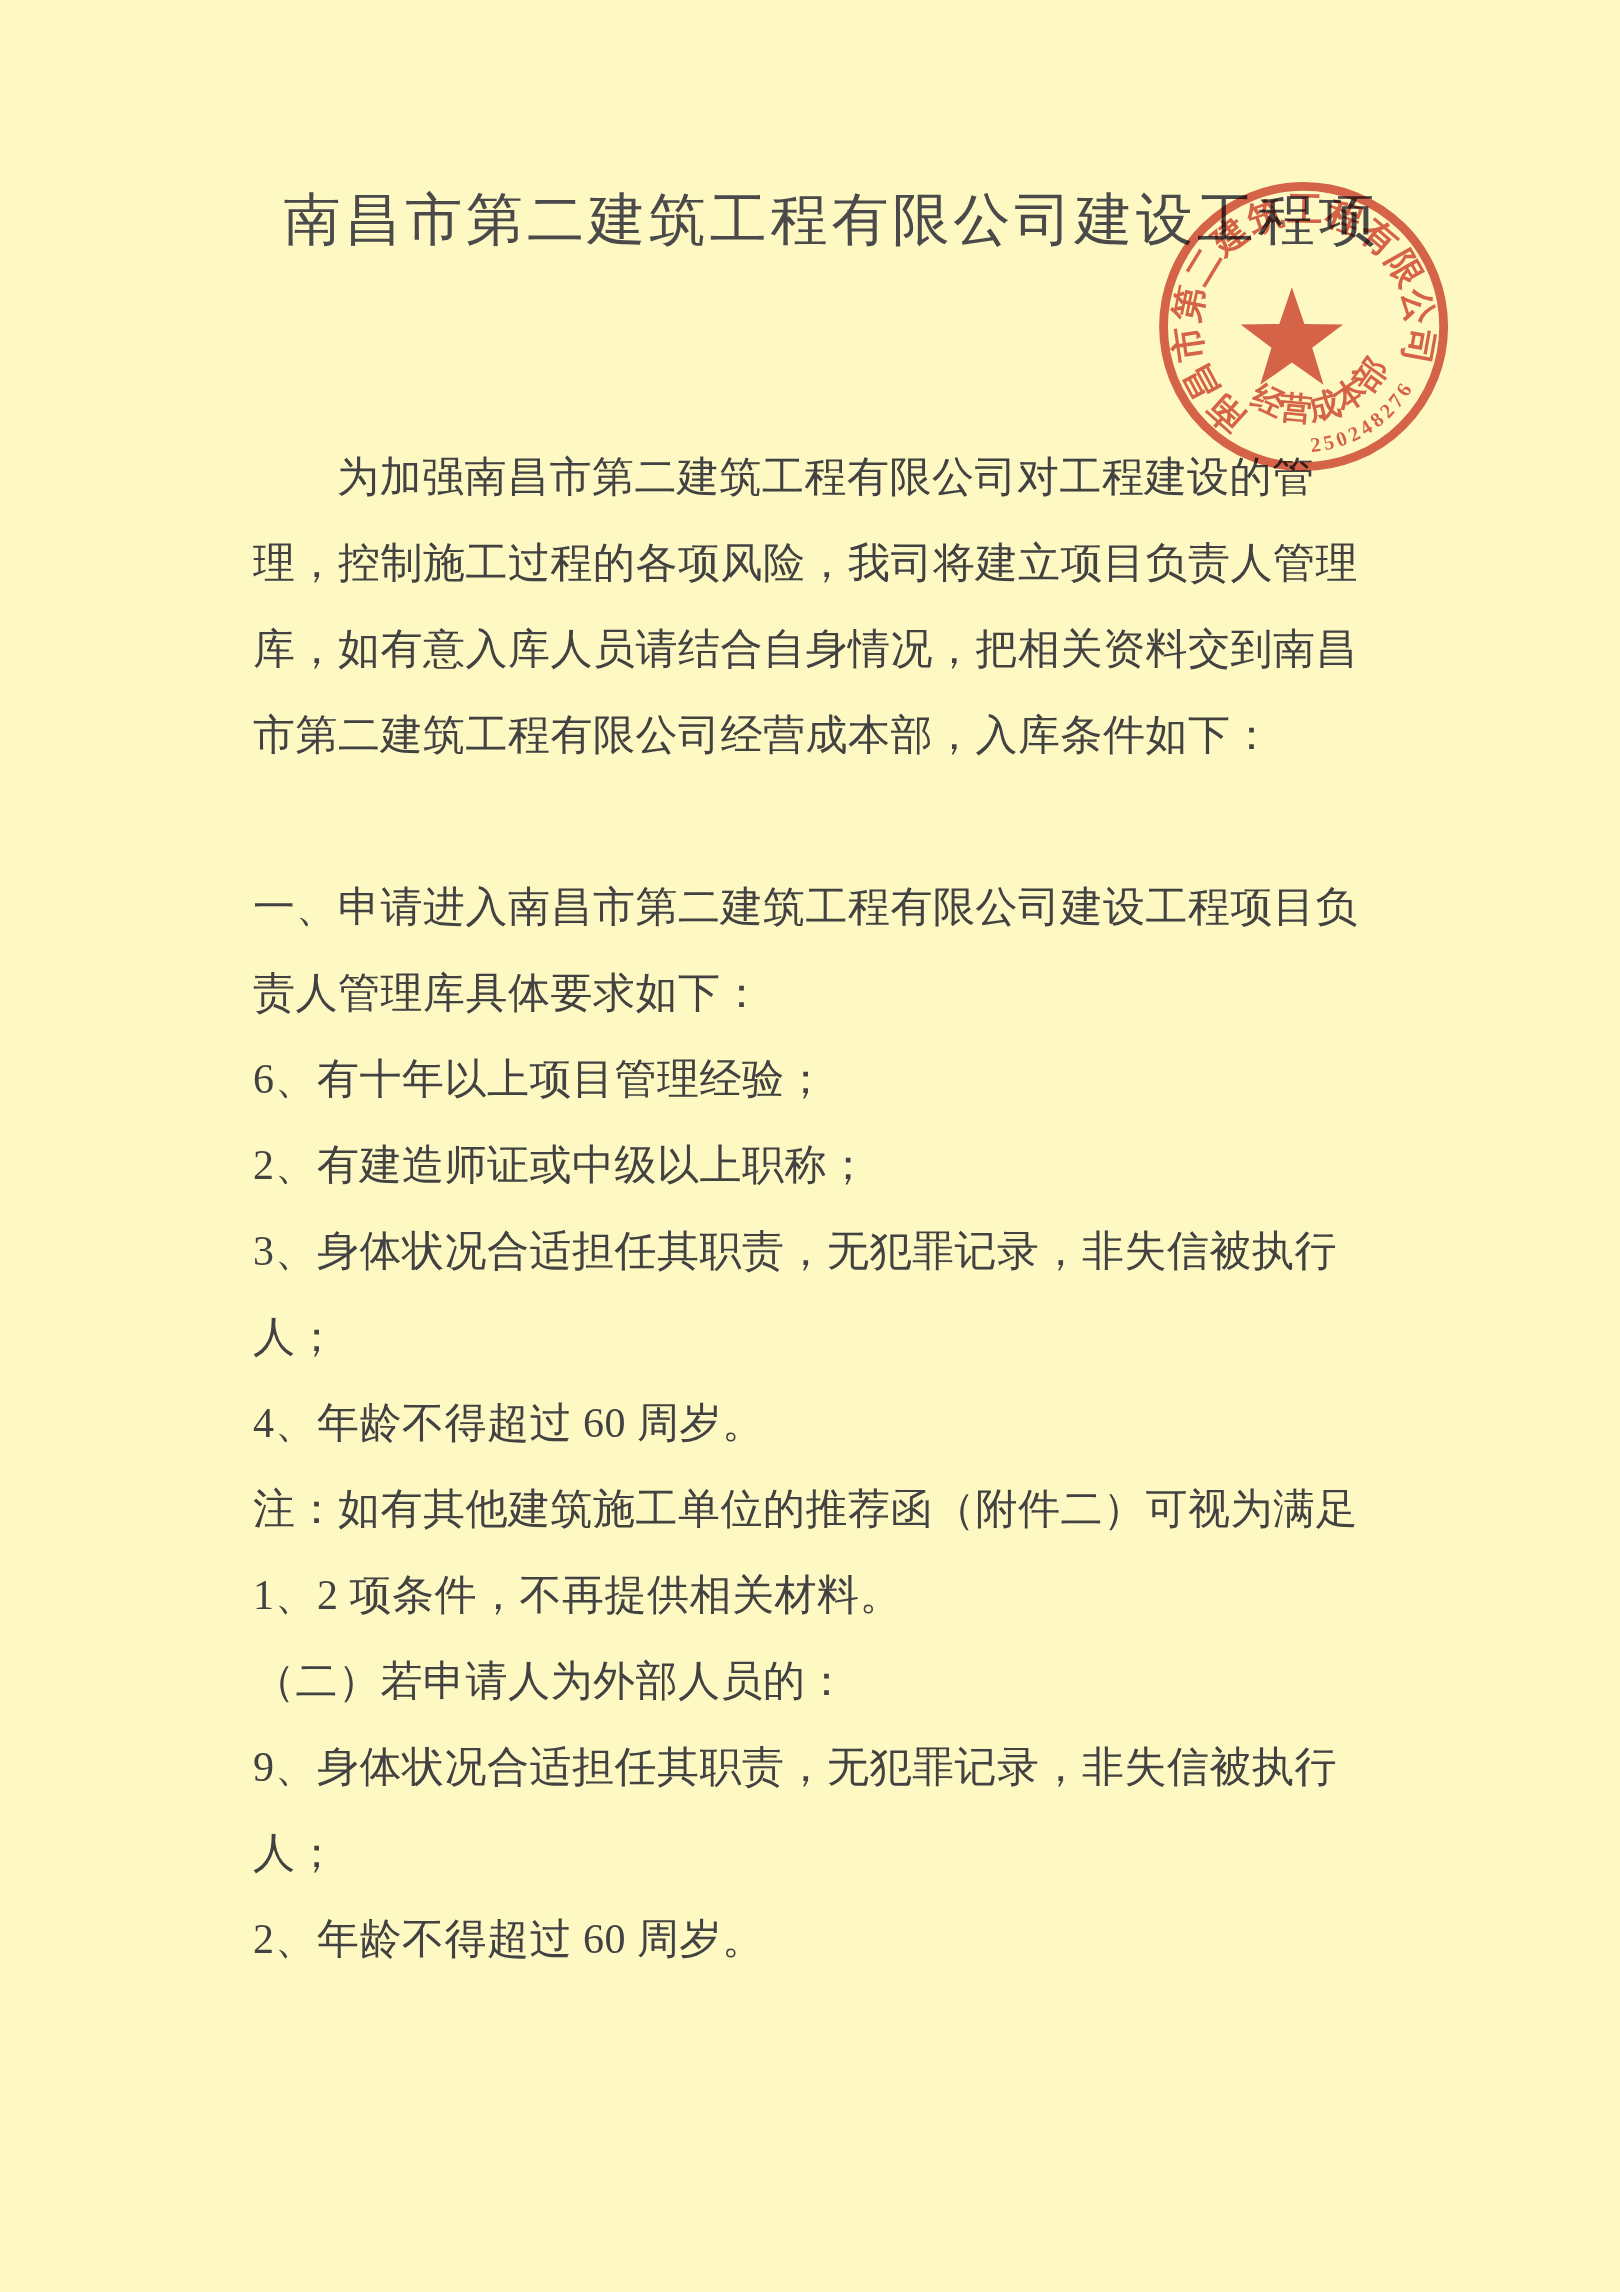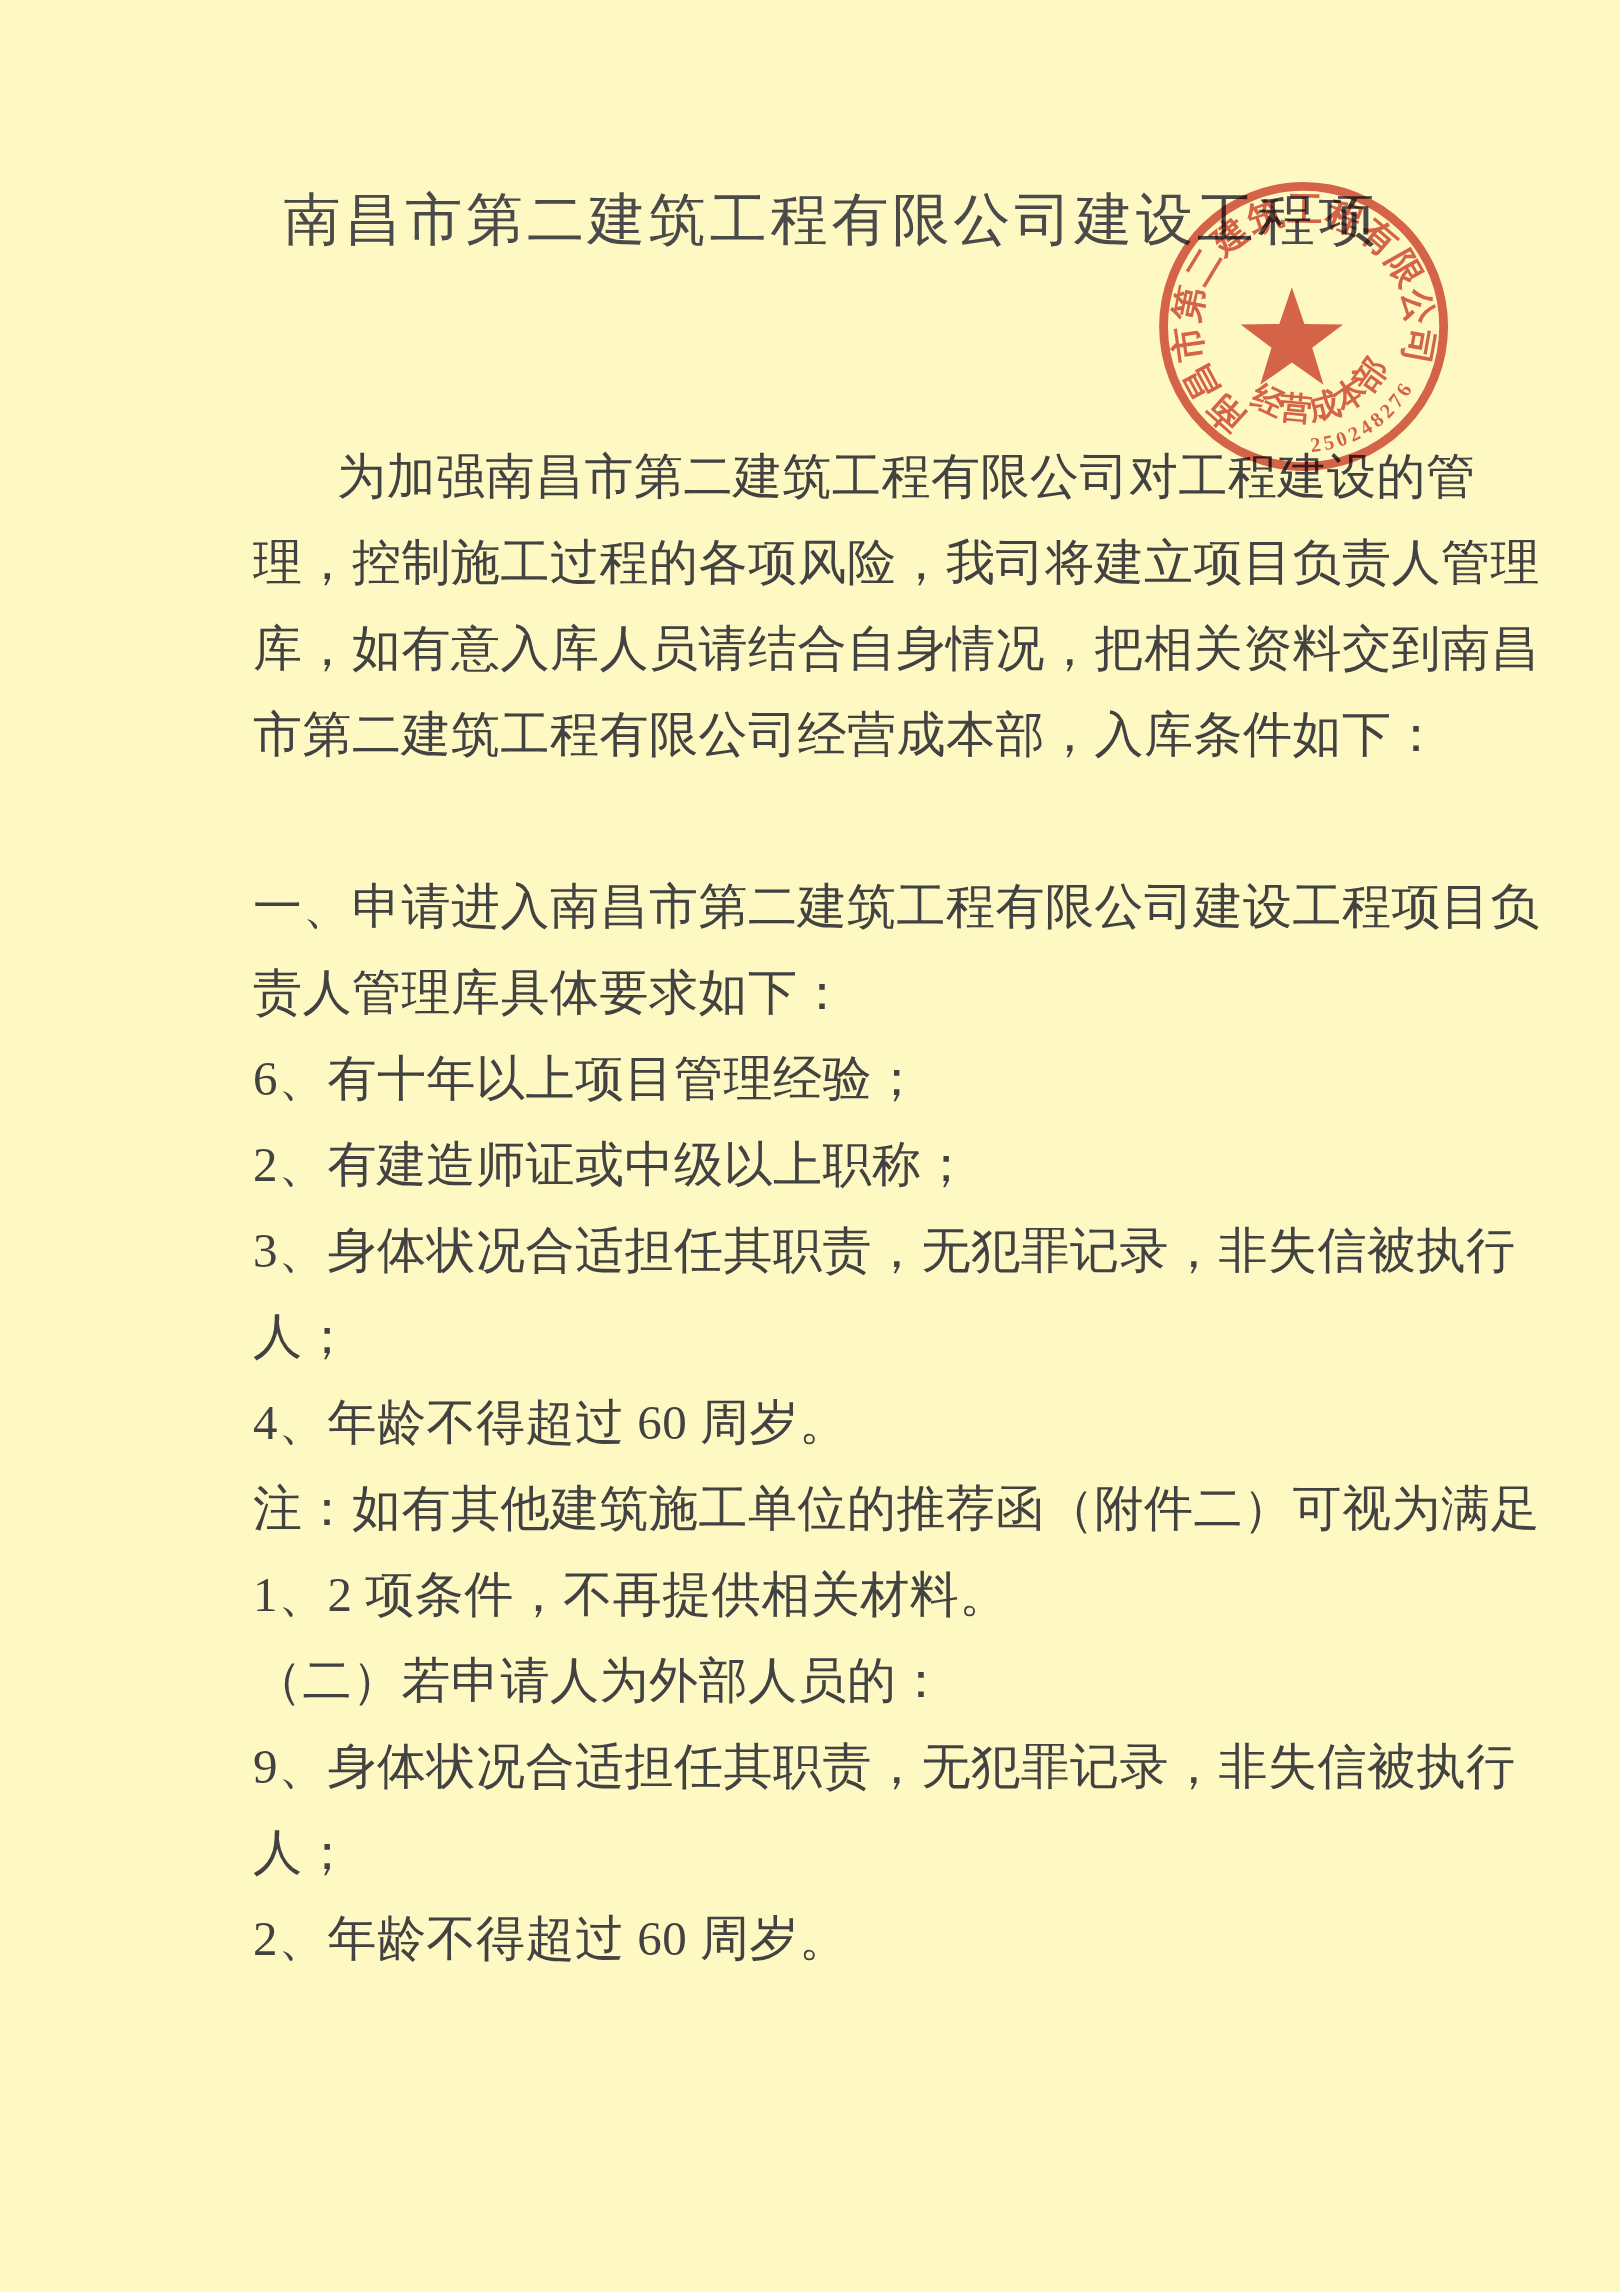--- a/index.html
+++ b/index.html
@@ -29,21 +29,21 @@
   }
 
   
   .body-block {
     position: absolute;
     left: 253px; top: 434px; width: 1137px;
     color: #424242;
     z-index: 2;
   }
   .body-line {
-    font-size: 49px;
+    font-size: 42px;
     line-height: 86px;
     white-space: nowrap;
     letter-spacing: 0.5px;
   }
   .body-line.indent { text-indent: 84px; }
   .body-line.spacer { height: 86px; }
 
   
   .seal {
     position: absolute;

